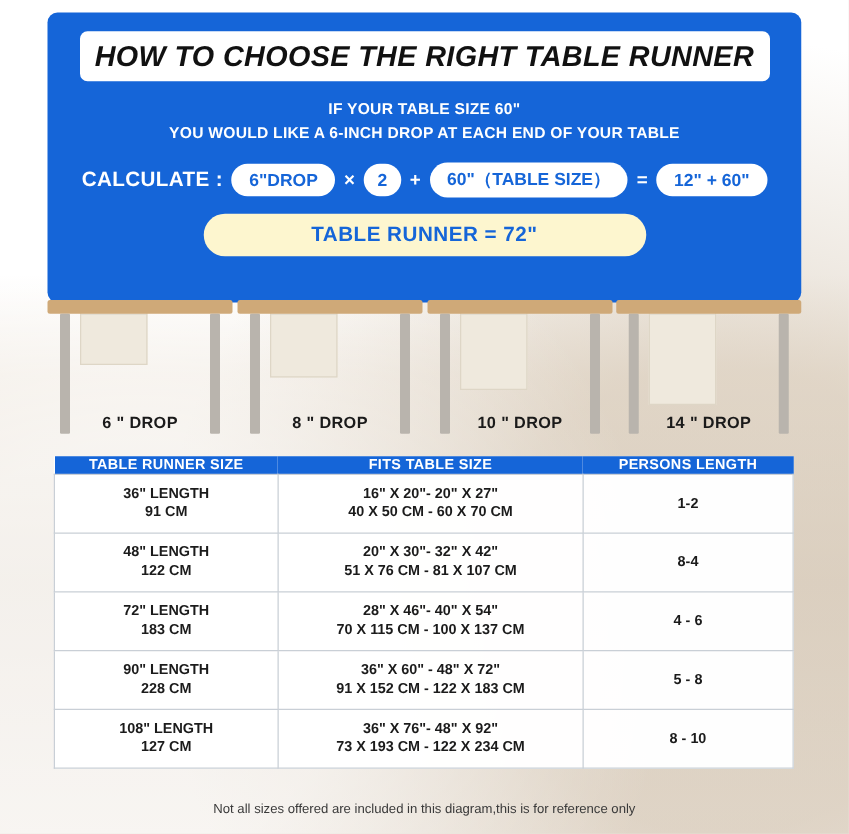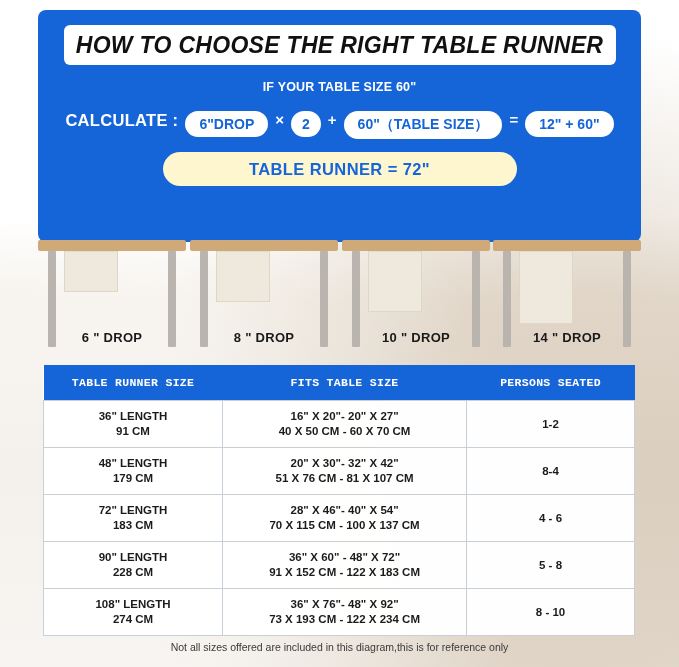--- a/index.html
+++ b/index.html
@@ -62,21 +62,21 @@
     color: #ffffff;
     text-align: center;
     font-size: 12.5px;
     font-weight: bold;
     letter-spacing: 0.2px;
     line-height: 19px;
   }
   .calc-row {
     margin-top: 14px;
     display: flex;
-    align-items: flex-start;
+    align-items: center;
     justify-content: center;
     gap: 7px;
     color: #ffffff;
     font-size: 15px;
     font-weight: bold;
   }
   .calc-label {
     font-size: 16.5px;
     font-weight: bold;
     letter-spacing: 0.3px;
@@ -184,24 +184,23 @@
     background: rgba(255,255,255,0.88);
     font-size: 11.5px;
     color: #1b1b1b;
   }
   .size-table thead th {
     background: #1565d8;
     color: #ffffff;
     font-size: 11.5px;
     font-weight: bold;
     letter-spacing: 0.3px;
-    padding: 11px 4px;
+    padding: 1px 4px;
     text-align: center;
     border: none;
-    font-family: Liberation Mono, monospace;
   }
   .size-table tbody td {
     border: 1px solid #c9cfd6;
     padding: 8px 4px;
     text-align: center;
     line-height: 15px;
     font-weight: bold;
     font-size: 11.5px;
     vertical-align: middle;
     background: rgba(255,255,255,0.80);
@@ -224,20 +223,21 @@
 </head>
 <body>
 
 <div class="page">
   <div class="bg-wash"></div>
 
   <div class="hero">
     <div class="hero-title">HOW TO CHOOSE THE RIGHT TABLE RUNNER</div>
     <div class="hero-sub">
       <div>IF YOUR TABLE SIZE 60"</div>
+      <div>YOU WOULD LIKE A 6-INCH DROP AT EACH END OF YOUR TABLE</div>
     </div>
 
     <div class="calc-row">
       <span class="calc-label">CALCULATE :</span>
       <span class="pill">6"DROP</span>
       <span class="op">×</span>
       <span class="pill small">2</span>
       <span class="op">+</span>
       <span class="pill">60"（TABLE SIZE）</span>
       <span class="op">=</span>
@@ -281,39 +281,39 @@
       <div class="drop-label">14 " DROP</div>
     </div>
 
   </div>
 
   <table class="size-table">
     <thead>
       <tr>
         <th style="width:178px;">TABLE RUNNER SIZE</th>
         <th style="width:248px;margin-top:28px;">FITS TABLE SIZE</th>
-        <th style="width:166px;">PERSONS SEATED</th>
+        <th style="width:166px;">PERSONS LENGTH</th>
       </tr>
     </thead>
     <tbody>
       <tr>
         <td class="col-a">
           <span class="cell-line2">36" LENGTH</span>
           <span class="cell-line2">91 CM</span>
         </td>
         <td class="col-b">
           <span class="cell-line2">16" X 20"- 20" X 27"</span>
           <span class="cell-line2">40 X 50 CM - 60 X 70 CM</span>
         </td>
         <td class="col-c">1-2</td>
       </tr>
       <tr>
         <td class="col-a">
           <span class="cell-line2">48" LENGTH</span>
-          <span class="cell-line2">179 CM</span>
+          <span class="cell-line2">122 CM</span>
         </td>
         <td class="col-b">
           <span class="cell-line2">20" X 30"- 32" X 42"</span>
           <span class="cell-line2">51 X 76 CM - 81 X 107 CM</span>
         </td>
         <td class="col-c">8-4</td>
       </tr>
       <tr>
         <td class="col-a">
           <span class="cell-line2">72" LENGTH</span>
@@ -332,21 +332,21 @@
         </td>
         <td class="col-b">
           <span class="cell-line2">36" X 60" - 48" X 72"</span>
           <span class="cell-line2">91 X 152 CM - 122 X 183 CM</span>
         </td>
         <td class="col-c">5 - 8</td>
       </tr>
       <tr>
         <td class="col-a">
           <span class="cell-line2">108" LENGTH</span>
-          <span class="cell-line2">274 CM</span>
+          <span class="cell-line2">127 CM</span>
         </td>
         <td class="col-b">
           <span class="cell-line2">36" X 76"- 48" X 92"</span>
           <span class="cell-line2">73 X 193 CM - 122 X 234 CM</span>
         </td>
         <td class="col-c">8 - 10</td>
       </tr>
     </tbody>
   </table>
 

